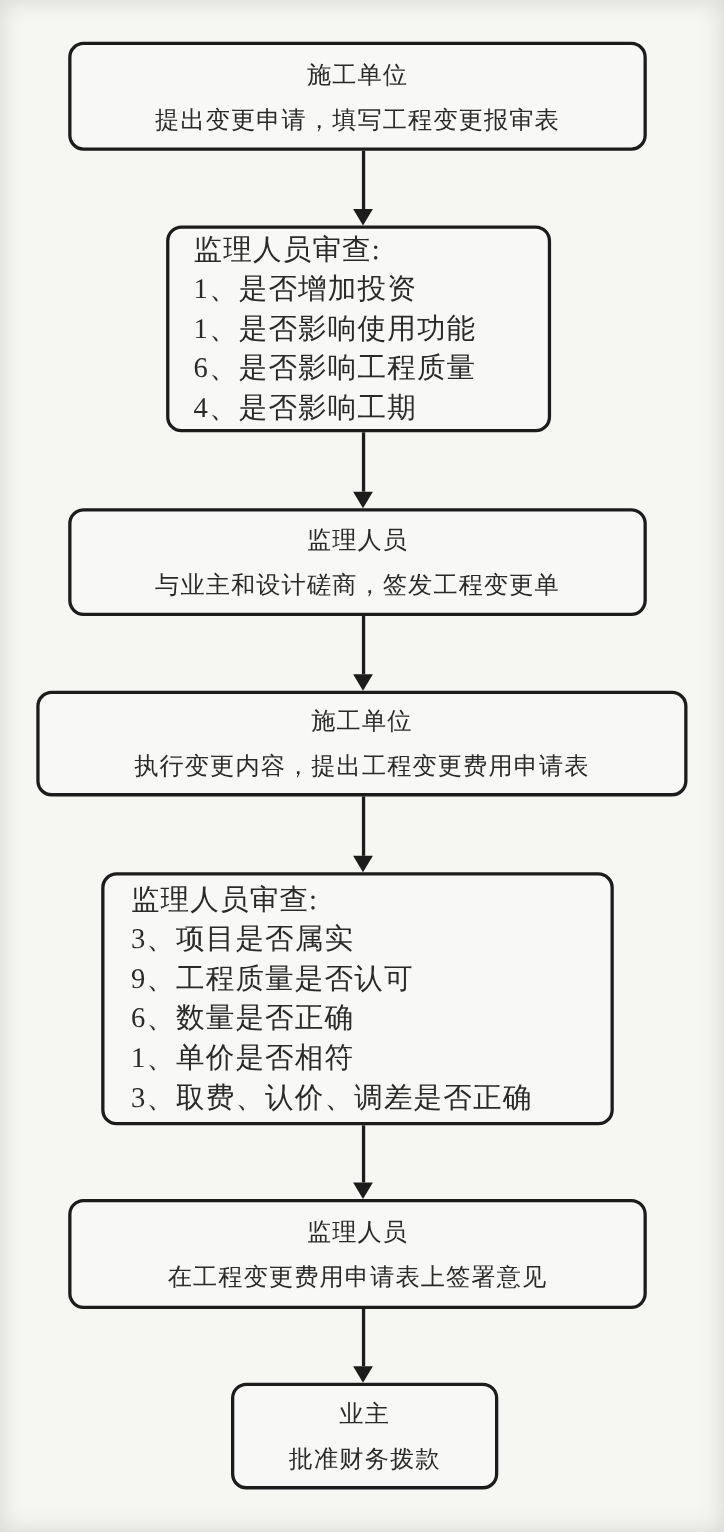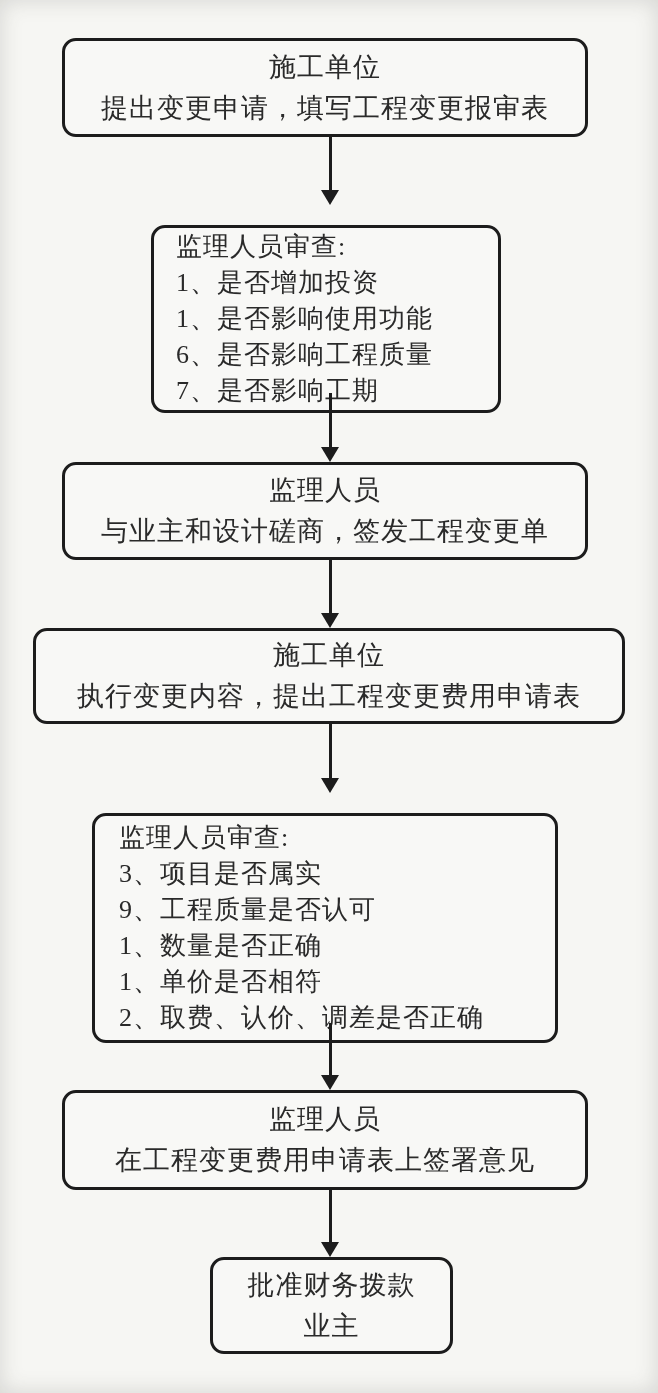--- a/index.html
+++ b/index.html
@@ -25,23 +25,23 @@
     position: absolute;
     border: 3px solid var(--line-color);
     border-radius: 14px;
     background: var(--box-bg);
     color: var(--text-color);
     display: flex;
     flex-direction: column;
     justify-content: center;
   }
   .node.center { text-align: center; }
-  .node.list   { text-align: left; margin-top: 20px; }
+  .node.list   { text-align: left; }
   .node .line {
-    font-size: 27px;
+    font-size: 22px;
     letter-spacing: 1px;
     line-height: 41px;
     white-space: nowrap;
   }
   .node.list .line {
     font-size: 26px;
     line-height: 36px;
   }
   .arrow {
     position: absolute;
@@ -75,21 +75,21 @@
   <div class="arrow" style="left:321px; top:137px; height:68px;">
     <div class="shaft"></div>
     <div class="head"></div>
   </div>
 
   <div class="node list" style="left:151px; top:205px; width:350px; height:188px; padding-left:22px;">
     <div class="line">监理人员审查:</div>
     <div class="line">1、是否增加投资</div>
     <div class="line">1、是否影响使用功能</div>
     <div class="line">6、是否影响工程质量</div>
-    <div class="line">7、是否影响工期</div>
+    <div class="line">4、是否影响工期</div>
   </div>
 
   <div class="arrow" style="left:321px; top:393px; height:69px;">
     <div class="shaft"></div>
     <div class="head"></div>
   </div>
 
   <div class="node center" style="left:62px; top:462px; width:526px; height:98px;">
     <div class="line">监理人员</div>
     <div class="line">与业主和设计磋商，签发工程变更单</div>
@@ -107,38 +107,38 @@
 
   <div class="arrow" style="left:321px; top:724px; height:69px;">
     <div class="shaft"></div>
     <div class="head"></div>
   </div>
 
   <div class="node list" style="left:92px; top:793px; width:466px; height:230px; padding-left:24px;">
     <div class="line">监理人员审查:</div>
     <div class="line">3、项目是否属实</div>
     <div class="line">9、工程质量是否认可</div>
-    <div class="line">1、数量是否正确</div>
+    <div class="line">6、数量是否正确</div>
     <div class="line">1、单价是否相符</div>
-    <div class="line">2、取费、认价、调差是否正确</div>
+    <div class="line">3、取费、认价、调差是否正确</div>
   </div>
 
   <div class="arrow" style="left:321px; top:1023px; height:67px;">
     <div class="shaft"></div>
     <div class="head"></div>
   </div>
 
   <div class="node center" style="left:62px; top:1090px; width:526px; height:100px;">
     <div class="line">监理人员</div>
     <div class="line">在工程变更费用申请表上签署意见</div>
   </div>
 
   <div class="arrow" style="left:321px; top:1190px; height:67px;">
     <div class="shaft"></div>
     <div class="head"></div>
   </div>
 
   <div class="node center" style="left:210px; top:1257px; width:243px; height:97px;">
+    <div class="line">业主</div>
     <div class="line">批准财务拨款</div>
-    <div class="line">业主</div>
   </div>
 
 </div>
 
 </body></html>

